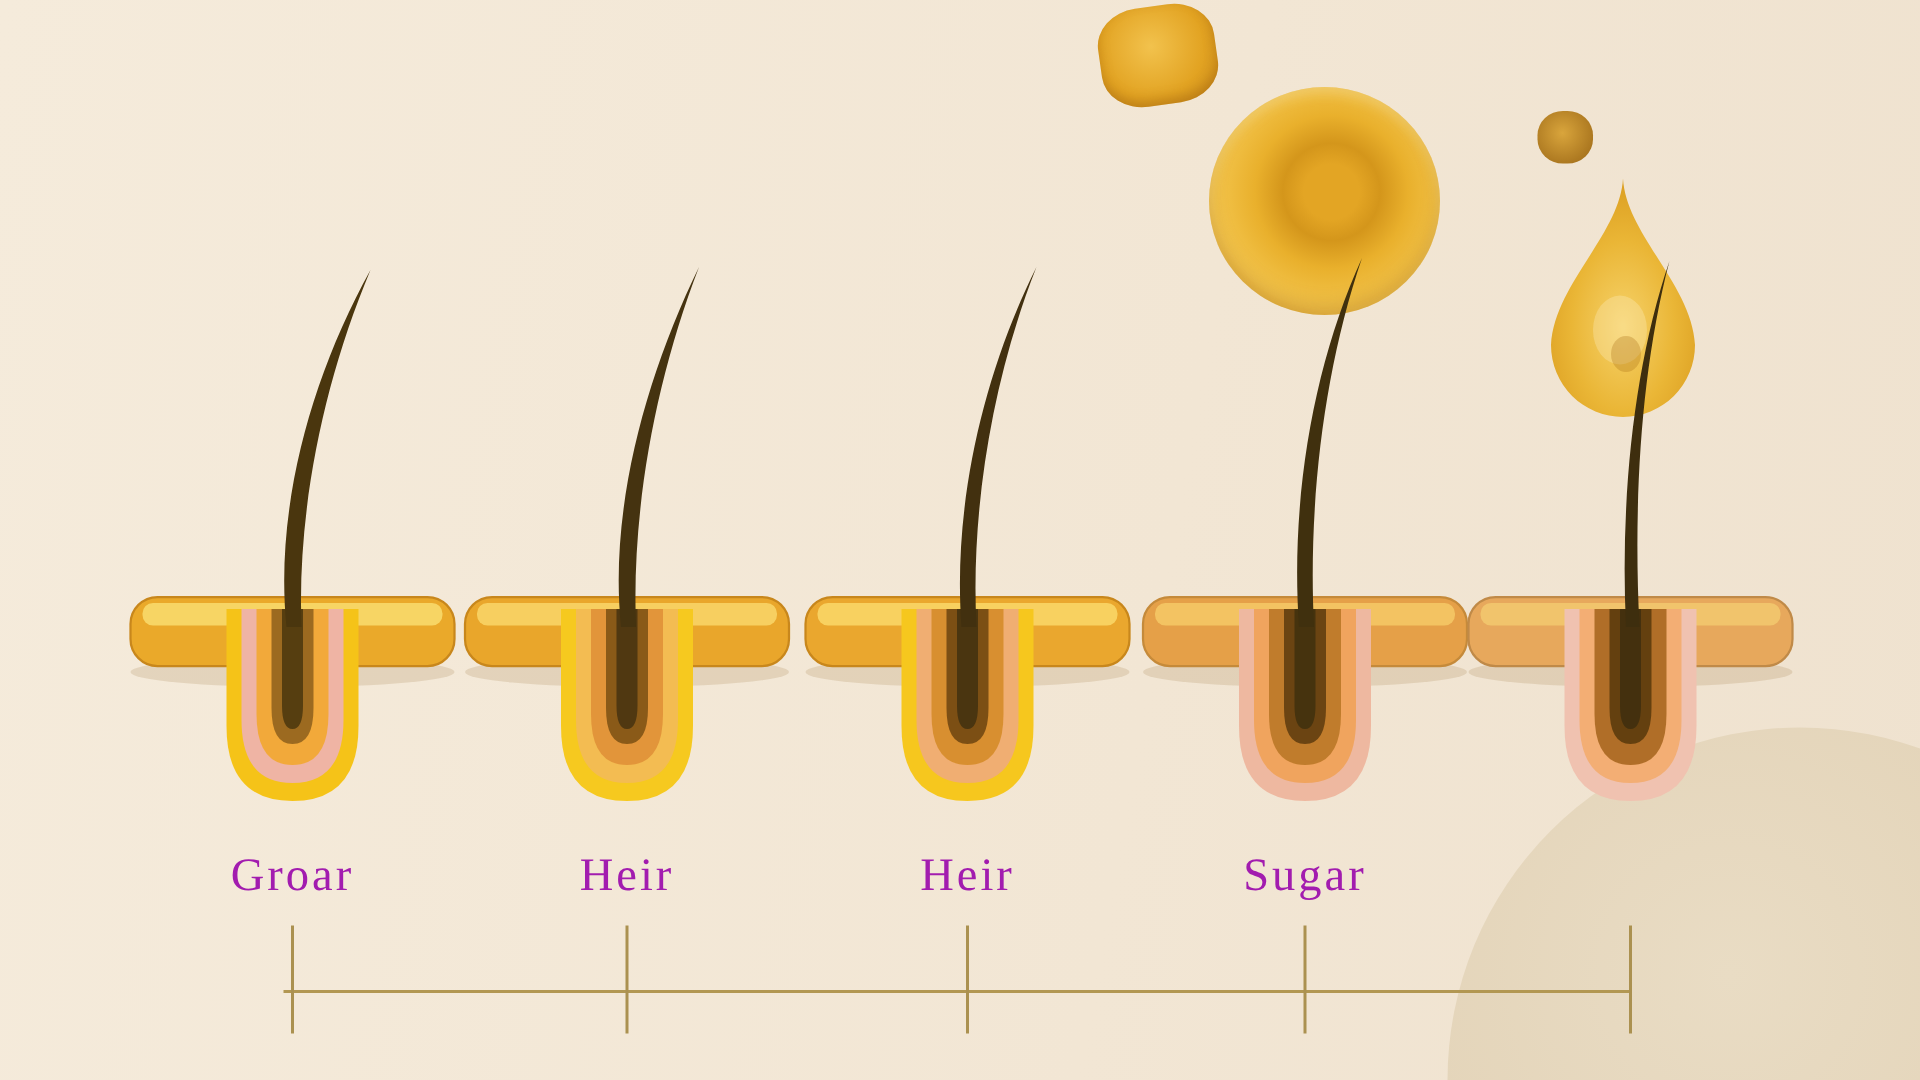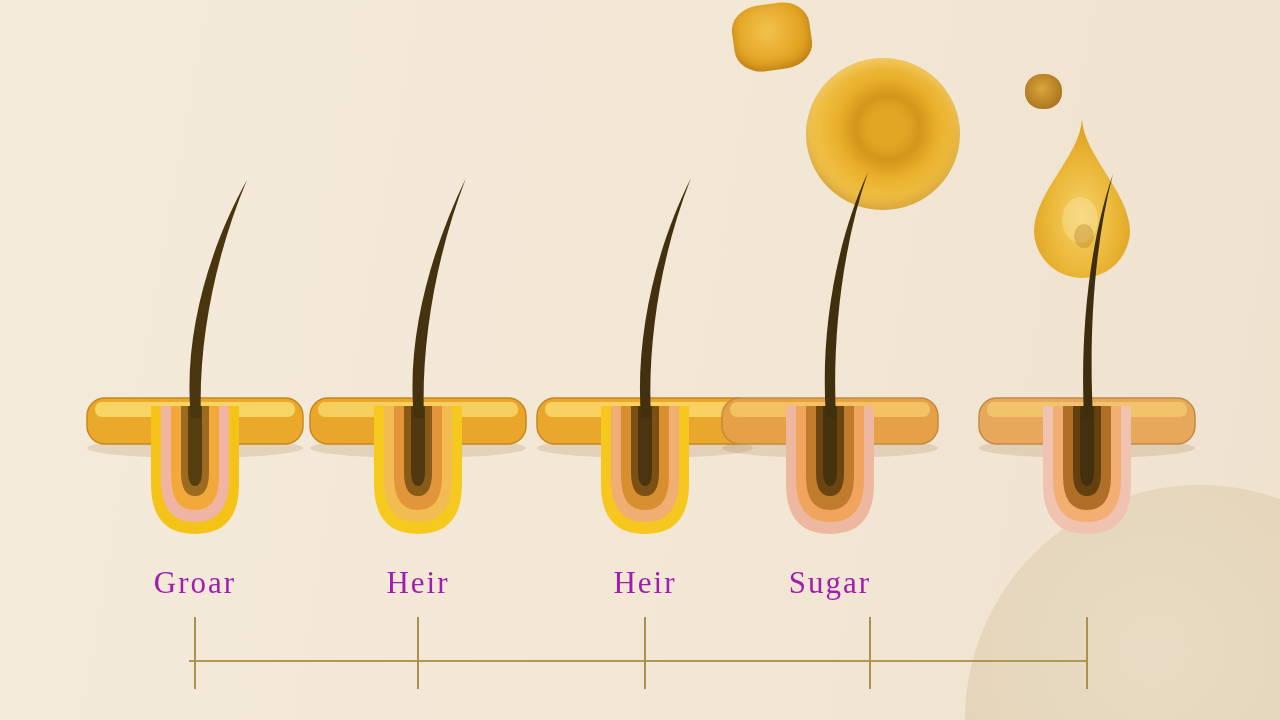--- a/index.html
+++ b/index.html
@@ -38,21 +38,21 @@
 
   
   .corner-circle{
     position:absolute;right:-155px;bottom:-235px;width:470px;height:470px;border-radius:50%;
     background:radial-gradient(circle at 40% 35%, #e9dcc4 0%, #e2d2b6 70%, #ddccb0 100%);
   }
 
   
   .unit{position:absolute;top:172px;width:220px;height:470px;}
   .unit svg{display:block;width:220px;height:420px;}
-  .u1{left:85px;}  .u2{left:308px;} .u3{left:535px;} .u4{left:720px;} .u5{left:977px;}
+  .u1{left:85px;}  .u2{left:308px;} .u3{left:535px;} .u4{left:760px;} .u5{left:977px;}
 
   
   .s1{--skin1:#f8d96a;--skin2:#eaa92a;--edge:#c8871c;--p1:#f5c318;--p2:#efb4a4;--p3:#f2a93a;--p4:#9c6a20;--hair:#4a360e;}
   .s2{--skin1:#f8d466;--skin2:#e9a62b;--edge:#c8871c;--p1:#f6c91f;--p2:#f3bc52;--p3:#e2953a;--p4:#8a5a18;--hair:#453310;}
   .s3{--skin1:#f9d666;--skin2:#eaa72e;--edge:#c8871c;--p1:#f6c71e;--p2:#f0ae72;--p3:#d88f30;--p4:#7c4f14;--hair:#42300f;}
   .s4{--skin1:#f4c665;--skin2:#e5a048;--edge:#c58a3a;--p1:#eeb8a0;--p2:#f0a45e;--p3:#c07c2c;--p4:#6b4412;--hair:#40300e;}
   .s5{--skin1:#f2c66e;--skin2:#e7a85c;--edge:#c08a48;--p1:#f0c2b0;--p2:#f3ae74;--p3:#b06e28;--p4:#64400f;--hair:#3e2e0e;}
 
   .stage-label{
     position:absolute;top:393px;left:0;width:100%;text-align:center;

